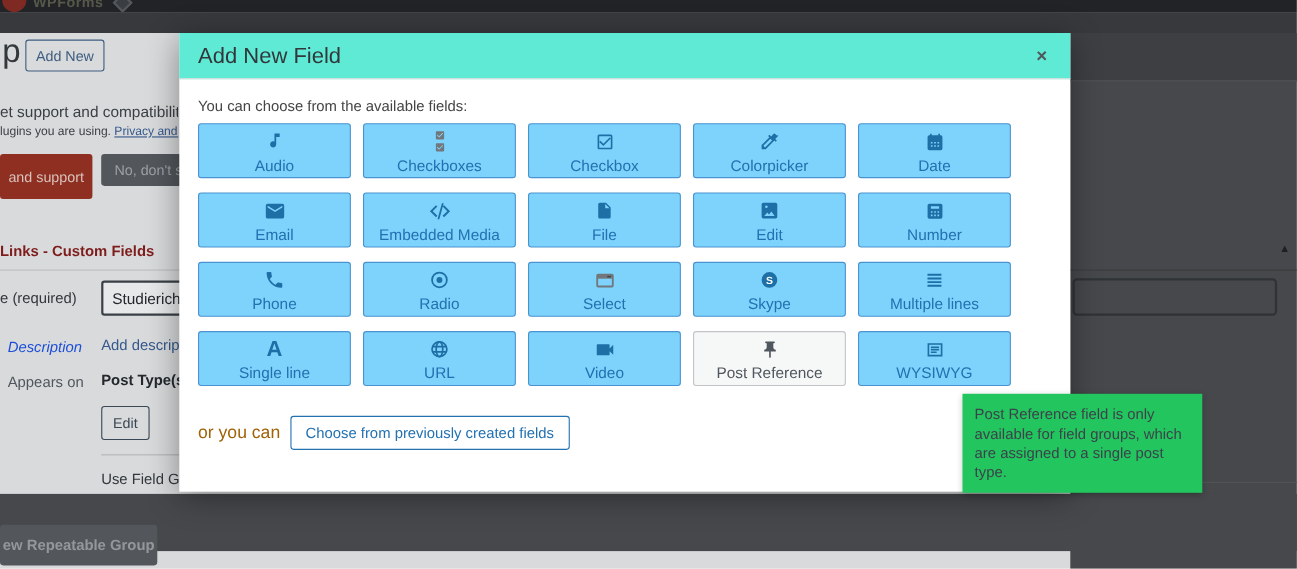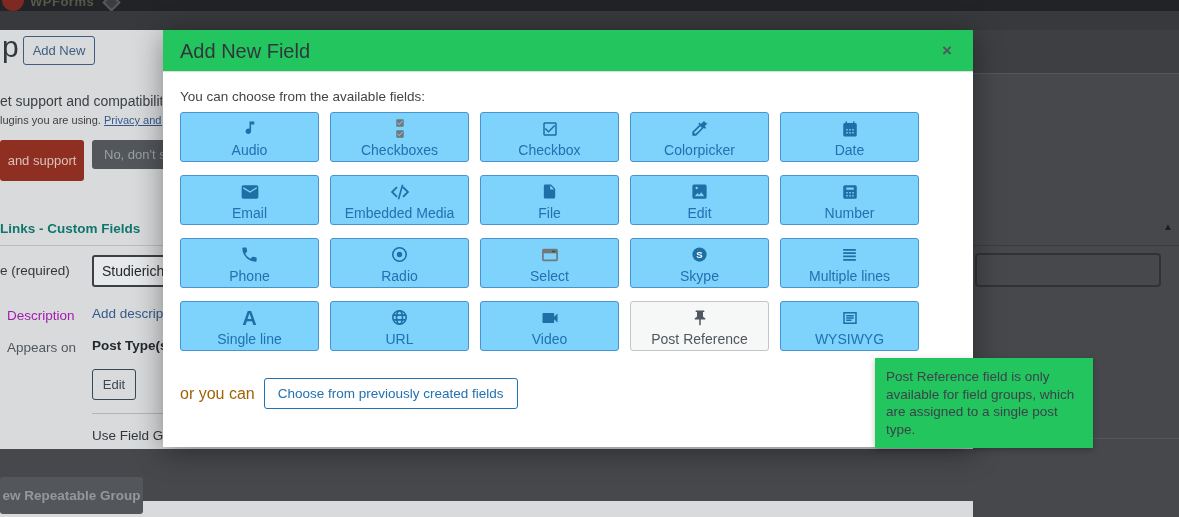--- a/index.html
+++ b/index.html
@@ -27,38 +27,38 @@
   .heading-frag { position:absolute; left:2px; top:0px; font-size:30px; color:#33383d; }
   .add-new-btn { position:absolute; left:23px; top:6px; width:72px; height:29px; border:1px solid #3e5d80; border-radius:3px;
     color:#3e5d80; font-size:13px; display:flex; align-items:center; justify-content:center; background:transparent; }
   .notice-l1 { position:absolute; left:0; top:63px; width:162px; font-size:14px; color:#3a3f44; white-space:nowrap; overflow:hidden; }
   .notice-l2 { position:absolute; left:0; top:84px; width:162px; font-size:11px; color:#3a3f44; white-space:nowrap; overflow:hidden; }
   .notice-l2 a { color:#35598c; text-decoration:underline; }
   .btn-red { position:absolute; left:0; top:110px; width:84px; height:41px; background:#8f2f21; border-radius:3px;
     color:#d8c2bc; font-size:13px; display:flex; align-items:center; justify-content:center; }
   .btn-gray { position:absolute; left:92px; top:110px; width:92px; height:29px; background:#53575b; border-radius:3px;
     color:#9aa0a5; font-size:13px; display:flex; align-items:center; padding-left:12px; }
-  .postbox-title { position:absolute; left:0; top:191px; font-size:13.5px; font-weight:bold; color:#0f766e; white-space:nowrap; }
+  .postbox-title { position:absolute; left:0; top:191px; font-size:13.5px; font-weight:bold; color:#7f1d1d; white-space:nowrap; }
   .postbox-divider { position:absolute; left:0; top:215px; width:973px; border-top:1px solid #bcbdbf; }
   .lbl-name { position:absolute; left:0; top:233px; font-size:13.5px; color:#32373c; }
   .title-input { position:absolute; left:92px; top:225px; width:122px; height:32px; background:#e7e8e9; border:2px solid #3a4046;
     border-radius:3px; font-size:14px; color:#23282d; display:flex; align-items:center; padding-left:8px; }
-  .lbl-desc { position:absolute; left:7px; top:278px; font-size:13.5px; color:#a21caf; }
+  .lbl-desc { position:absolute; left:7px; top:278px; font-size:13.5px; color:#1d4ed8;font-style:italic; }
   .link-adddesc { position:absolute; left:92px; top:276px; font-size:13.5px; color:#35598c; white-space:nowrap; }
   .lbl-appears { position:absolute; left:7px; top:310px; font-size:13.5px; color:#50575e; }
   .lbl-posttypes { position:absolute; left:92px; top:308px; font-size:13.5px; font-weight:bold; color:#23282d; white-space:nowrap; }
   .edit-btn { position:absolute; left:92px; top:339px; width:44px; height:31px; border:1px solid #3a4754; border-radius:3px;
     color:#3a4754; font-size:13px; display:flex; align-items:center; justify-content:center; }
   .low-divider { position:absolute; left:92px; top:383px; width:880px; border-top:1px solid #b3b4b6; }
   .lbl-usefg { position:absolute; left:92px; top:398px; font-size:13.5px; color:#32373c; white-space:nowrap; }
 
   
   .modal { position:absolute; left:163px; top:30px; width:810px; height:417px; background:#fff; z-index:10;
     box-shadow:0 5px 28px rgba(0,0,0,.4); }
-  .modal-header { position:relative; height:42px; background:#22c55e; border-bottom:1px solid #dddddd; }
+  .modal-header { position:relative; height:42px; background:#5eead4; border-bottom:1px solid #dddddd; }
   .modal-title { position:absolute; left:17px; top:10px; font-size:20px; color:#32373c; }
   .modal-close { position:absolute; right:14px; top:9px; width:24px; height:24px; font-size:17px; font-weight:bold; color:#50575e;
     display:flex; align-items:center; justify-content:center; cursor:pointer; }
   .modal-intro { position:absolute; left:17px; top:59px; font-size:13.5px; color:#444; }
   .field-grid { position:absolute; left:17px; top:82px; display:grid; grid-template-columns:repeat(5,139px); grid-auto-rows:50px;
     column-gap:11px; row-gap:13px; }
   .field-btn { border:1px solid #4a93d0; background:#7dd3fc; border-radius:3px; color:#1d6fa5;
     display:flex; flex-direction:column; align-items:center; justify-content:center; cursor:pointer; }
   .field-btn .icon-wrap { height:24px; display:flex; align-items:center; justify-content:center; }
   .field-btn .f-label { font-size:14px; color:#2271b1; margin-top:1px; }

